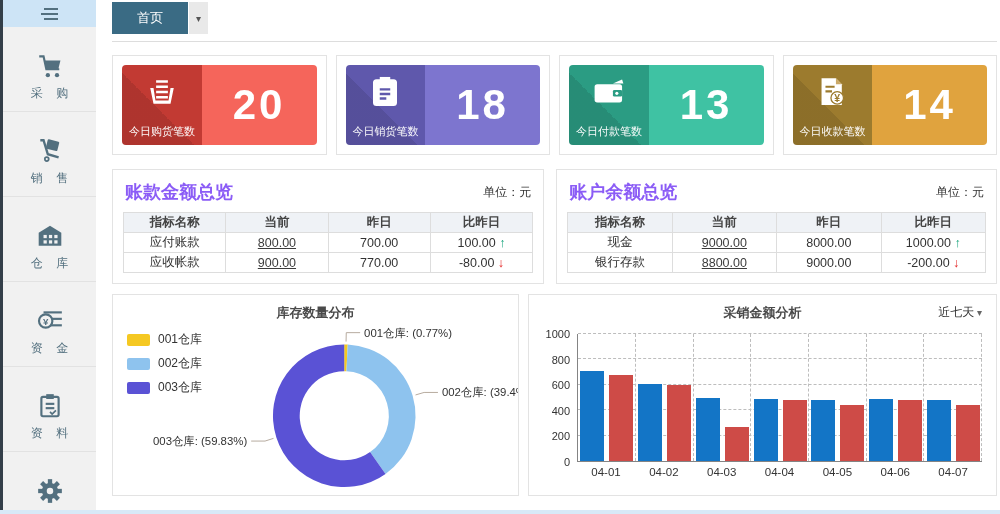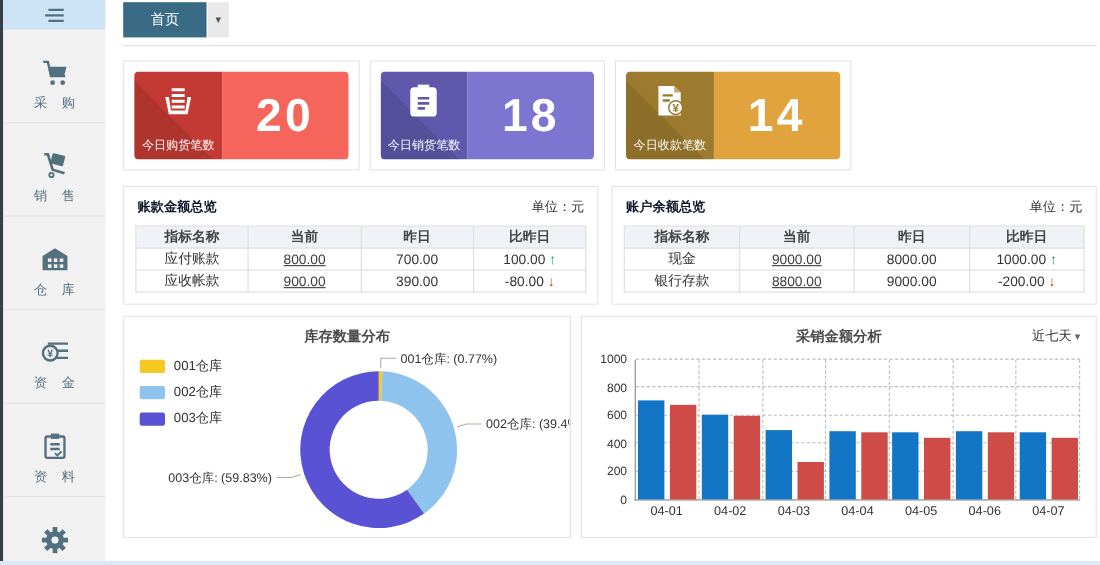--- a/index.html
+++ b/index.html
@@ -39,21 +39,21 @@
      background:linear-gradient(to bottom left, rgba(0,0,0,0) 55%, rgba(0,0,0,0.10) 55%); }
   .card-left svg { position:absolute; top:10px; left:50%; transform:translateX(-50%); width:34px; height:34px; }
   .card-label { position:absolute; left:7px; bottom:6px; color:rgba(255,255,255,.96); font-size:11px; white-space:nowrap; }
   .card-right { flex:1; display:flex; align-items:center; justify-content:center; }
   .card-value { color:#fff; font-size:42px; font-weight:bold; letter-spacing:3px; }
 
   
   .tables-row { display:grid; grid-template-columns:1fr 1.02fr; gap:12px; margin-top:14px; flex:none; }
   .table-panel { padding:8px 10px 10px; }
   .table-head { display:flex; justify-content:space-between; align-items:center; padding:2px 2px 0; }
-  .table-title { font-weight:bold; font-size:12px; color:#0f172a; }
+  .table-title { font-weight:bold; font-size:18px; color:#8b5cf6; }
   .table-unit { font-size:12px; color:#333; }
   table.data { width:100%; border-collapse:collapse; margin-top:8px; table-layout:fixed; }
   table.data th, table.data td { border:1px solid #ddd; height:20px; text-align:center; font-size:12.5px; color:#333; }
   table.data th { background:#eff2f6; font-weight:bold; color:#444; }
   .cur-link { color:#3c3c3c; text-decoration:underline; cursor:pointer; }
   .arrow-up { color:#14a37a; font-weight:bold; }
   .arrow-down { color:#e42b2b; font-weight:bold; }
 
   
   .charts-row { display:grid; grid-template-columns:46% 1fr; gap:9px; margin-top:10px; flex:1; }
@@ -235,20 +235,39 @@
                 </svg>
          <div class="card-label">今日销货笔数</div>
        </div>
        <div class="card-right" style="background:#7d75cf">
          <span class="card-value">18</span>
        </div>
      </div>
           </div>
           <div class="panel card-panel">
             <div class="card">
+       <div class="card-left" style="background:#2b9c83">
+         <div class="shade"></div>
+         <svg class="" viewBox="0 0 26 26" width="28" height="28">
+                  <g fill="#ffffff">
+                    <path d="M16 6.5 L23 3.5 L24 6.5 Z"></path>
+                    <rect x="2" y="7" width="21" height="14" rx="2"></rect>
+                    <rect x="16" y="11.5" width="7" height="5" rx="1" fill="#2b9c83"></rect>
+                    <circle cx="19" cy="14" r="1.2" fill="#ffffff"></circle>
+                  </g>
+                </svg>
+         <div class="card-label">今日付款笔数</div>
+       </div>
+       <div class="card-right" style="background:#3fc2a3">
+         <span class="card-value">13</span>
+       </div>
+     </div>
+          </div>
+          <div class="panel card-panel">
+            <div class="card">
        <div class="card-left" style="background:#9c7b2e">
          <div class="shade"></div>
          <svg class="" viewBox="0 0 26 26" width="28" height="28">
                   <g fill="#ffffff">
                     <path d="M5 2.5 h11 l4.5 4.5 v16 h-15.5 Z"></path>
                     <path d="M16 2.5 l4.5 4.5 h-4.5 Z" fill="#caa968"></path>
                     <g stroke="#9c7b2e" stroke-width="1.6">
                       <line x1="8" y1="9" x2="15" y2="9"></line>
                       <line x1="8" y1="12.5" x2="13" y2="12.5"></line>
                     </g>
@@ -284,21 +303,21 @@
                 <tr>
       <td>应付账款</td>
       <td><a class="cur-link">800.00</a></td>
       <td>700.00</td>
       <td>100.00
         <span class="arrow-up">↑</span></td>
     </tr>
                 <tr>
       <td>应收帐款</td>
       <td><a class="cur-link">900.00</a></td>
-      <td>390.00</td>
+      <td>770.00</td>
       <td>-80.00
         <span class="arrow-down">↓</span></td>
     </tr>
               </tbody>
      </table>
           </section>
           <section class="panel table-panel">
             <div class="table-head">
        <span class="table-title">账户余额总览</span>
        <span class="table-unit">单位：元</span>

